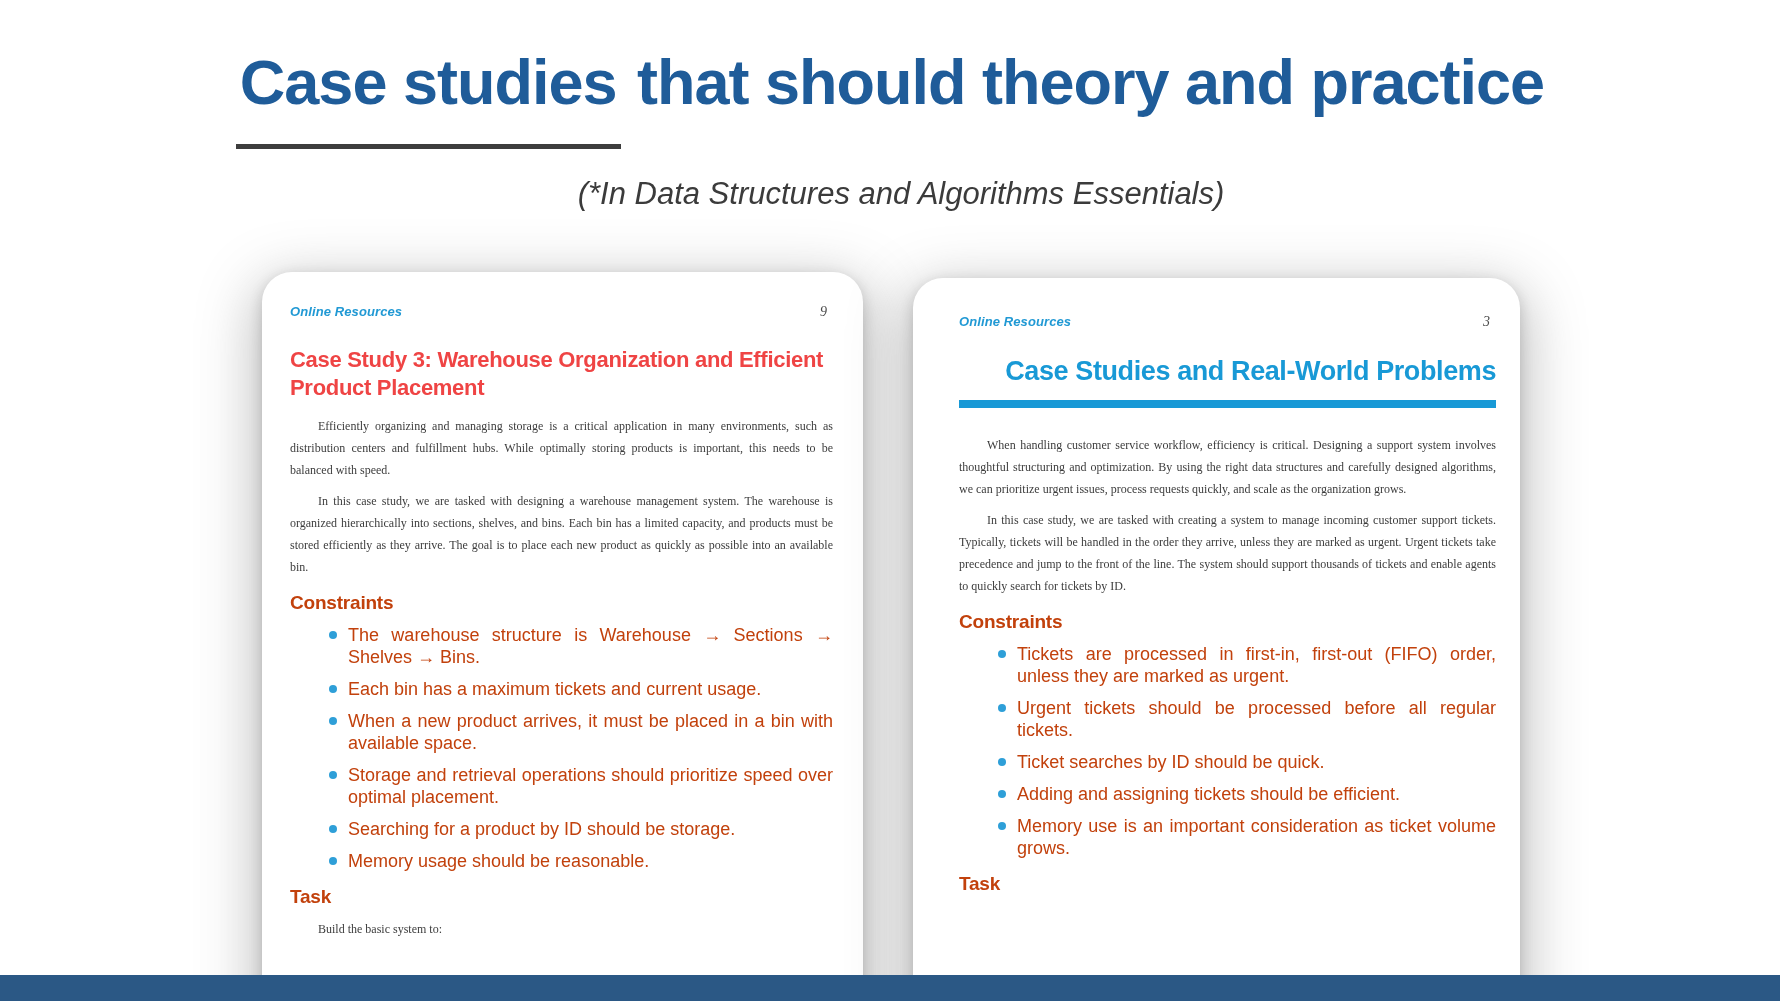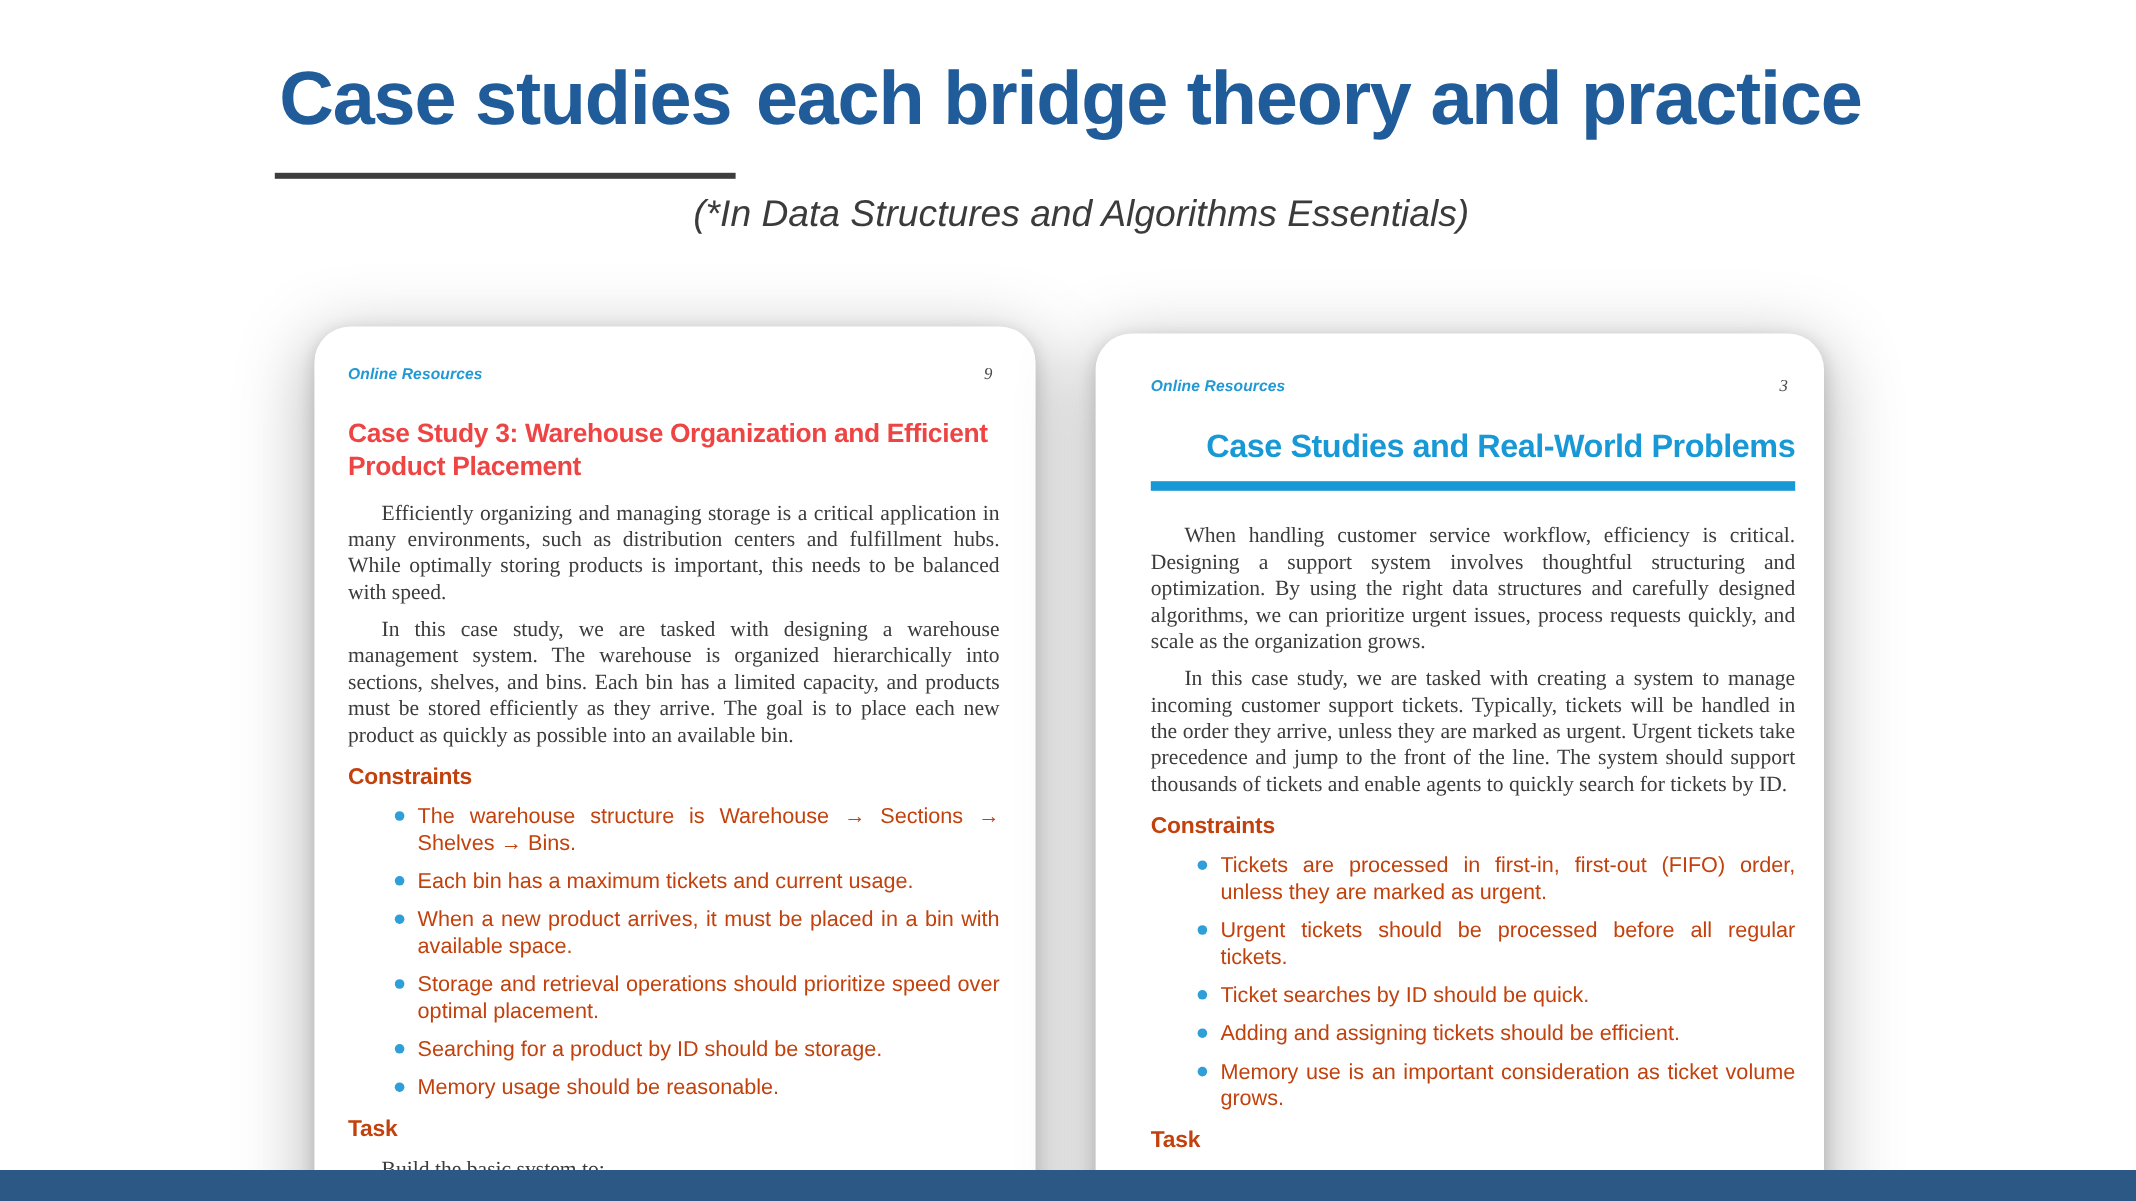--- a/index.html
+++ b/index.html
@@ -21,21 +21,21 @@
     color: #1f5c99;
     line-height: 1.15;
   }
   .slide-title .underlined {
     display: inline-block;
     border-bottom: 5px solid #3d3d3d;
     padding: 0 4px 26px 4px;
   }
   .slide-subtitle {
     position: absolute;
-    top: 160px; left: 0; width: 100%;
+    top: 176px; left: 0; width: 100%;
     text-align: center;
     font-size: 31px;
     font-style: italic;
     color: #3b3b3b;
     padding-left: 22px;
   }
 
   
   .page-card {
     position: absolute;
@@ -92,21 +92,21 @@
   .sub-heading {
     font-size: 19px;
     font-weight: bold;
     letter-spacing: -0.2px;
     color: #c2410c;
     margin: 14px 0 10px 0;
   }
 
   .body-text {
     font-family: "Liberation Serif", serif;
-    font-size: 18px;
+    font-size: 12px;
     line-height: 22px;
     color: #3c3c3c;
     text-align: justify;
   }
   .body-text p { text-indent: 28px; margin-bottom: 9px; }
   .task-line { text-indent: 28px; }
 
   ul.bullet-list {
     list-style: none;
     padding-left: 58px;
@@ -134,21 +134,21 @@
     position: absolute;
     left: 0; top: 975px;
     width: 100%; height: 26px;
     background: #2b5885;
     z-index: 20;
   }
 </style>
 </head>
 <body>
 
-<h1 class="slide-title"><span class="underlined">Case studies</span><span> each bridge theory and practice</span></h1>
+<h1 class="slide-title"><span class="underlined">Case studies</span><span> that should theory and practice</span></h1>
 
 <div class="slide-subtitle">(*In Data Structures and Algorithms Essentials)</div>
 
 <div class="page-card left">
   <div class="page-header">
     <span class="running-head">Online Resources</span>
     <span class="page-number">9</span>
   </div>
 
   <h2 class="section-heading">Case Study 3: Warehouse Organization and Efficient Product Placement</h2>

